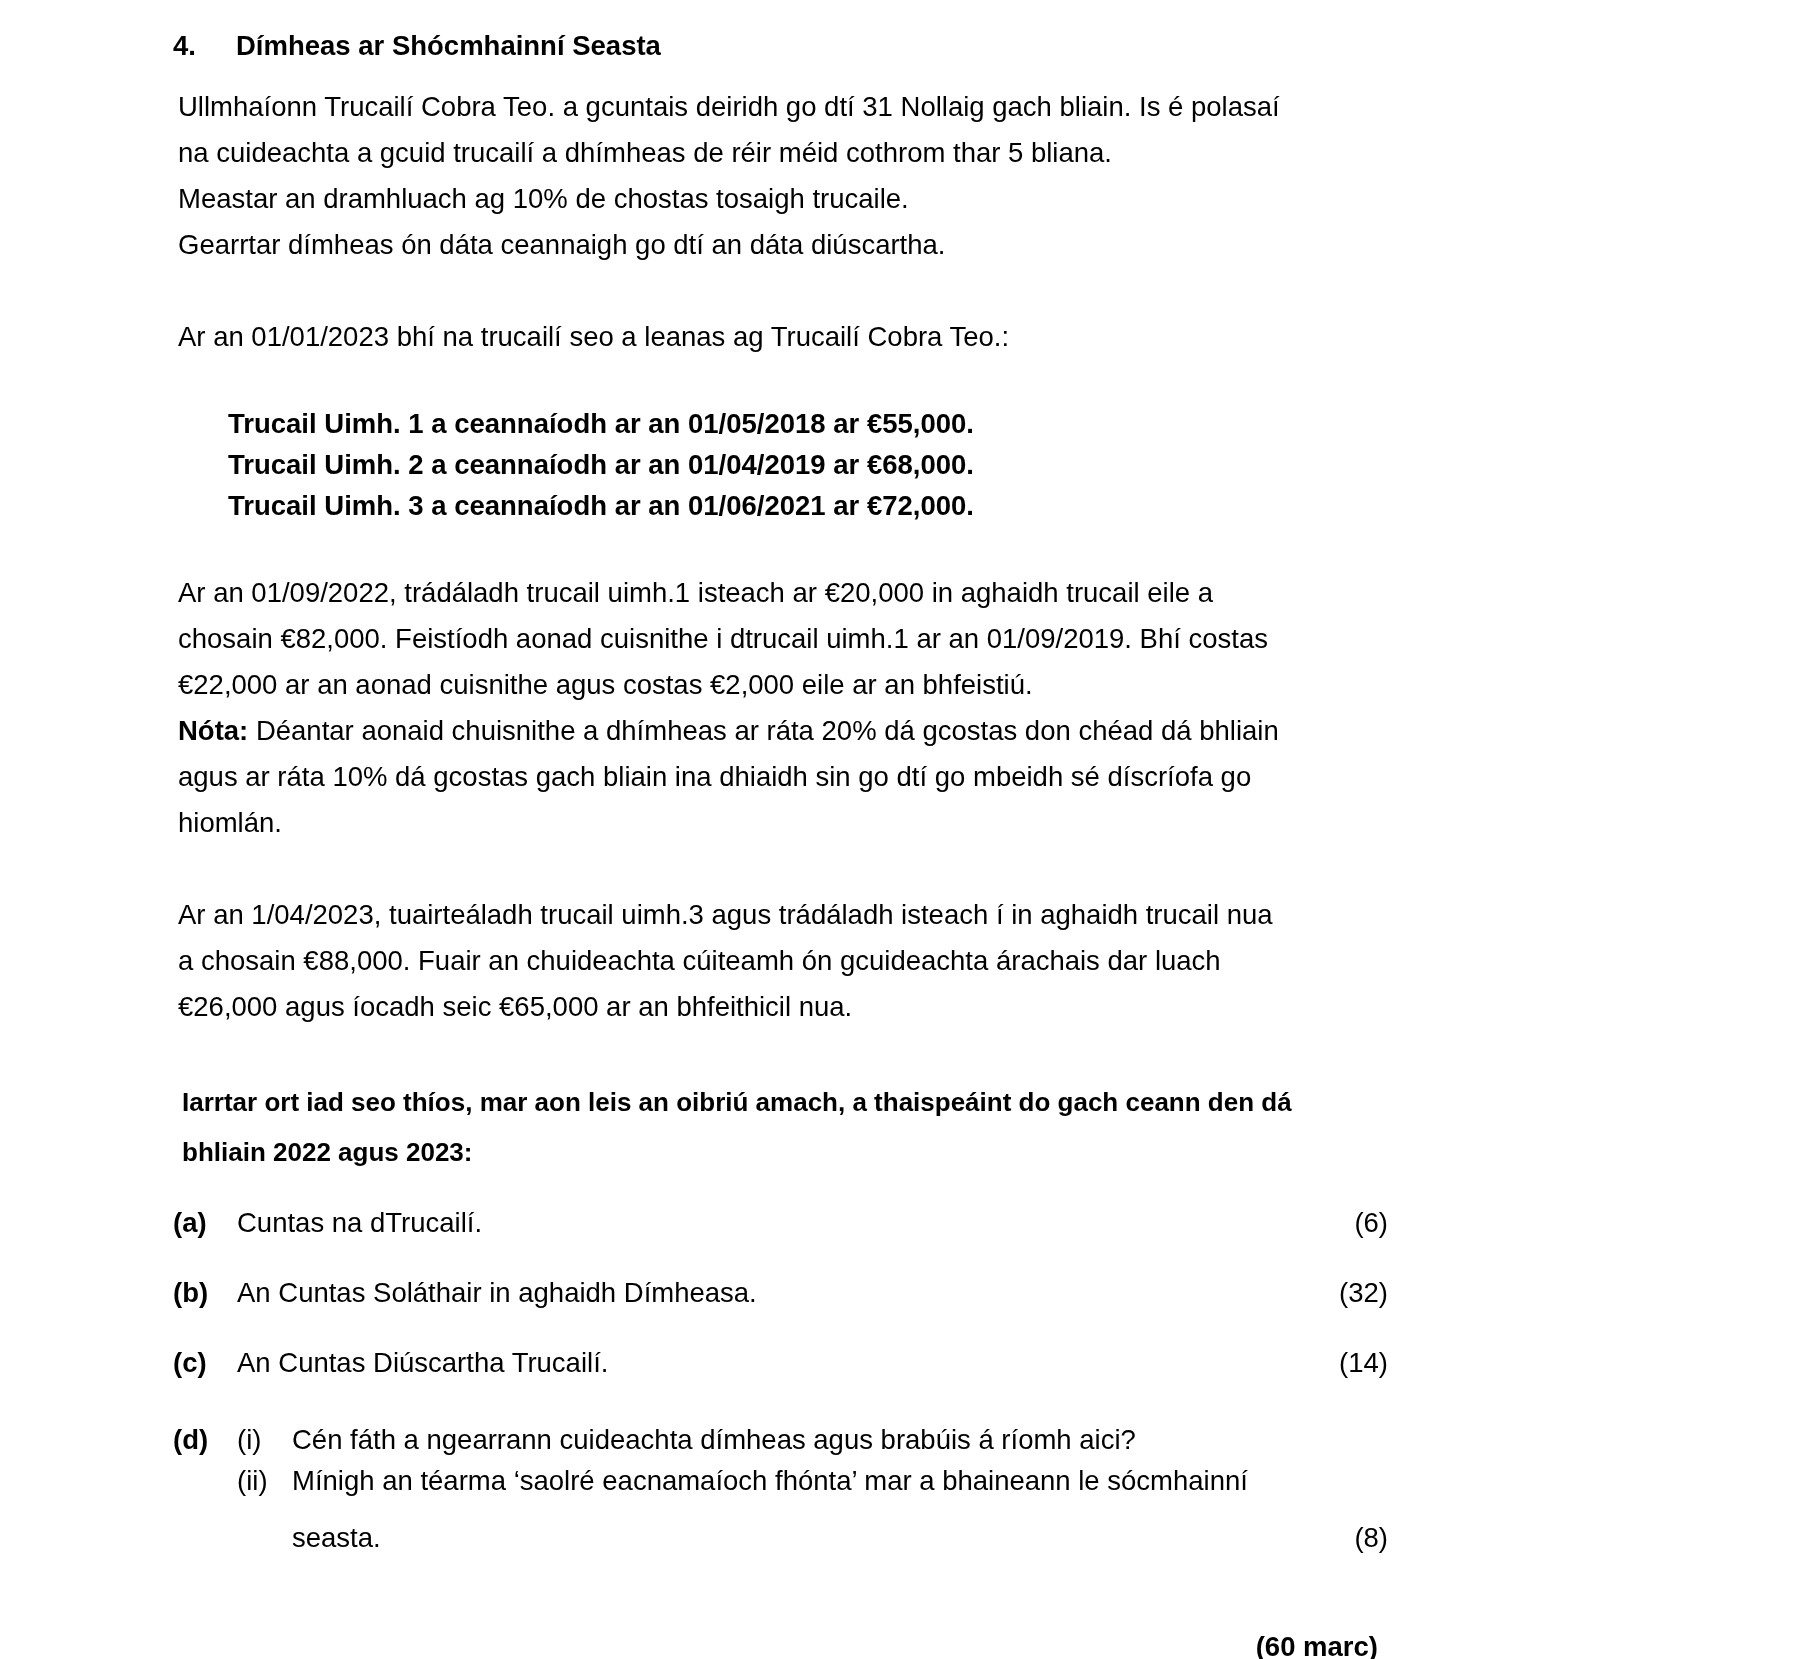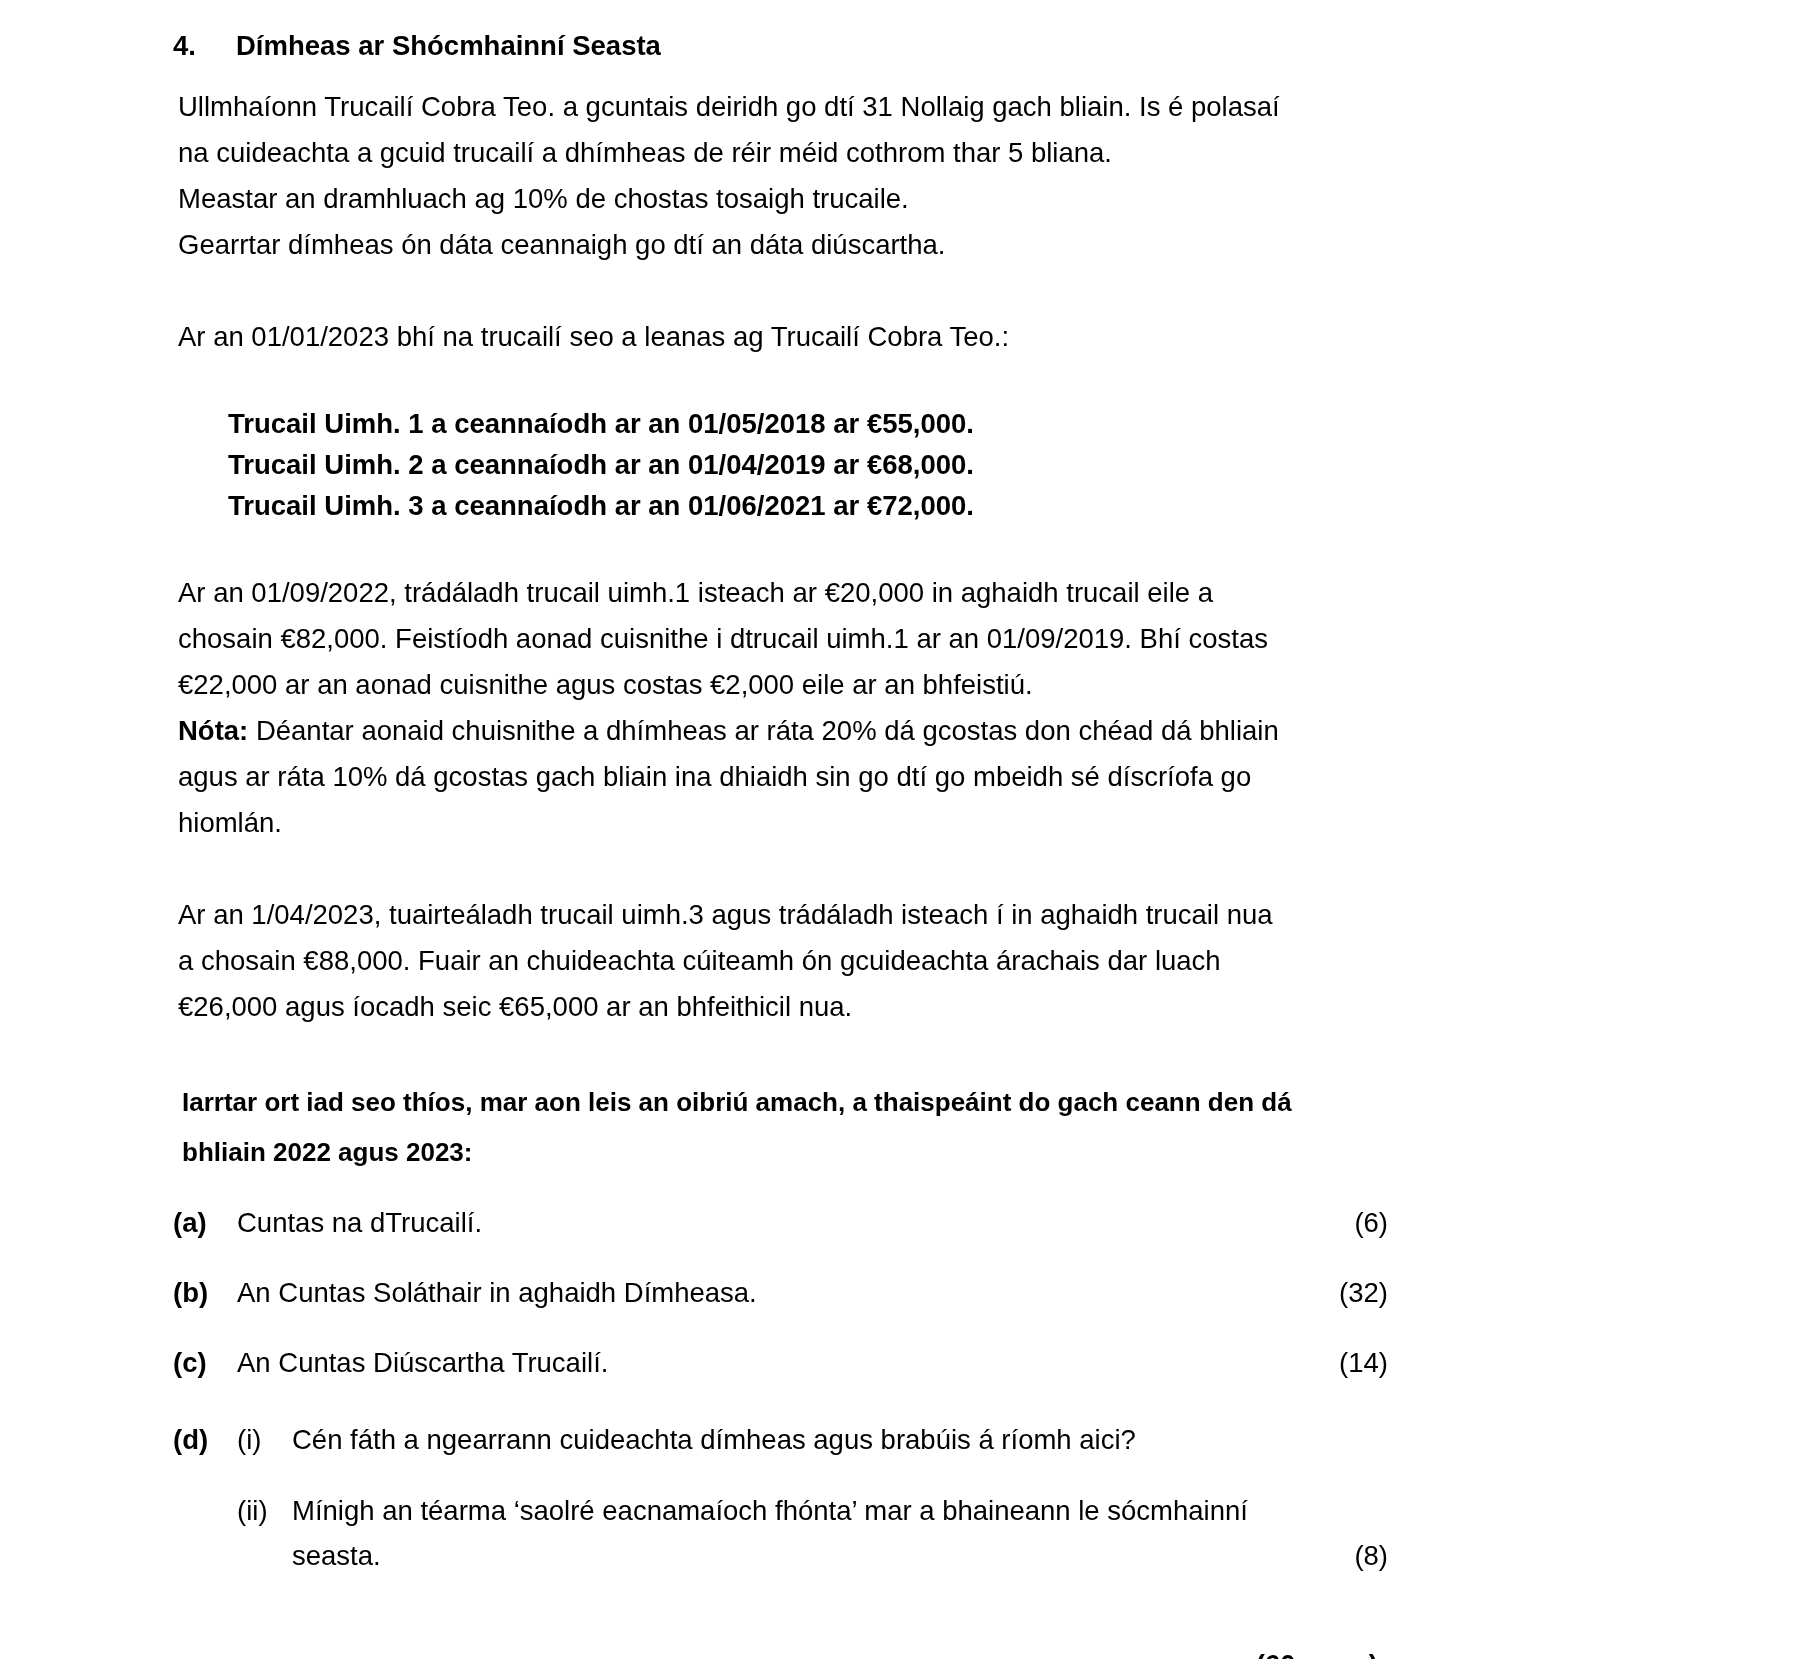--- a/index.html
+++ b/index.html
@@ -113,37 +113,37 @@
     flex: 0 0 64px;
     font-weight: bold;
   }
   .qrow-d .sub-wrap {
     flex: 1 1 auto;
   }
   .subrow {
     display: flex;
     align-items: baseline;
   }
-  .subrow + .subrow { margin-top: 30px; }
+  .subrow + .subrow { }
   .subrow .roman {
     flex: 0 0 55px;
   }
   .subrow .subtext {
     flex: 1 1 auto;
     padding-right: 10px;
   }
   .subrow .marks-inline {
     flex: 0 0 auto;
     width: 92px;
     text-align: right;
   }
   .cont-line {
     display: flex;
     align-items: baseline;
-    margin-top: 4px;
+    margin-top: 16px;
   }
   .cont-line .cont-pad { flex: 0 0 55px; }
   .cont-line .cont-text { flex: 1 1 auto; }
   .cont-line .marks-inline {
     flex: 0 0 auto;
     width: 92px;
     text-align: right;
   }
 
   .total {

